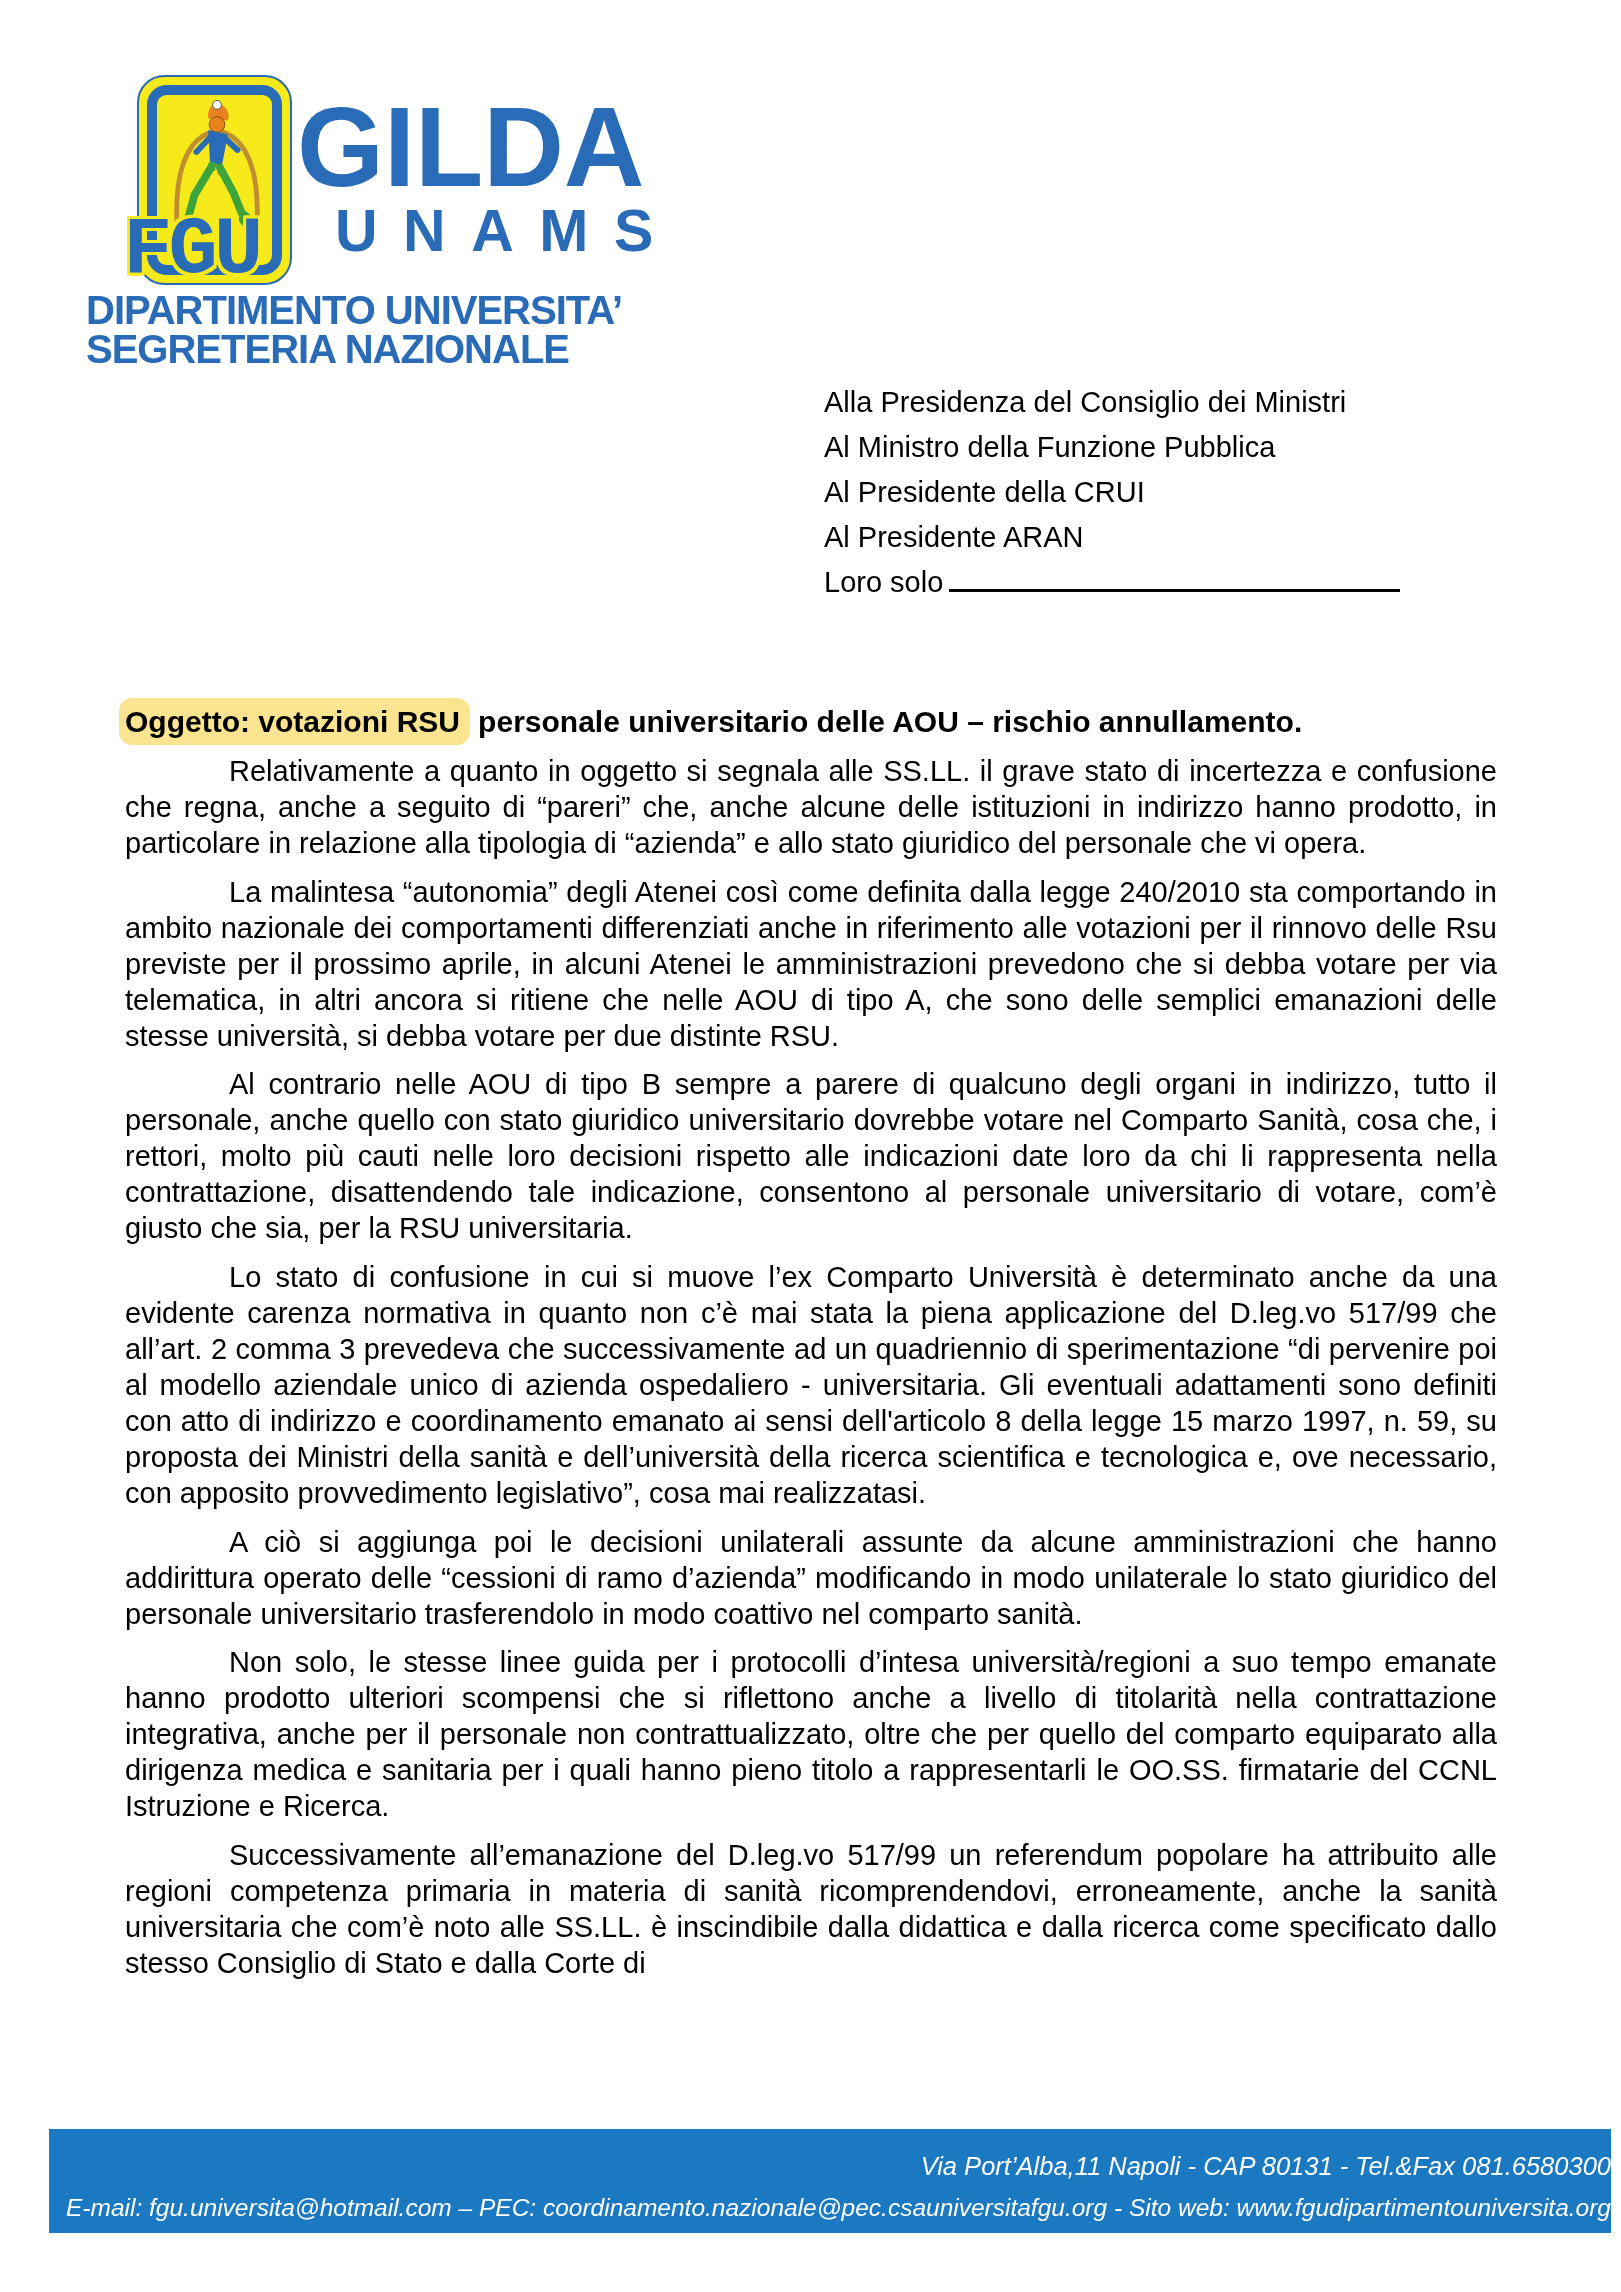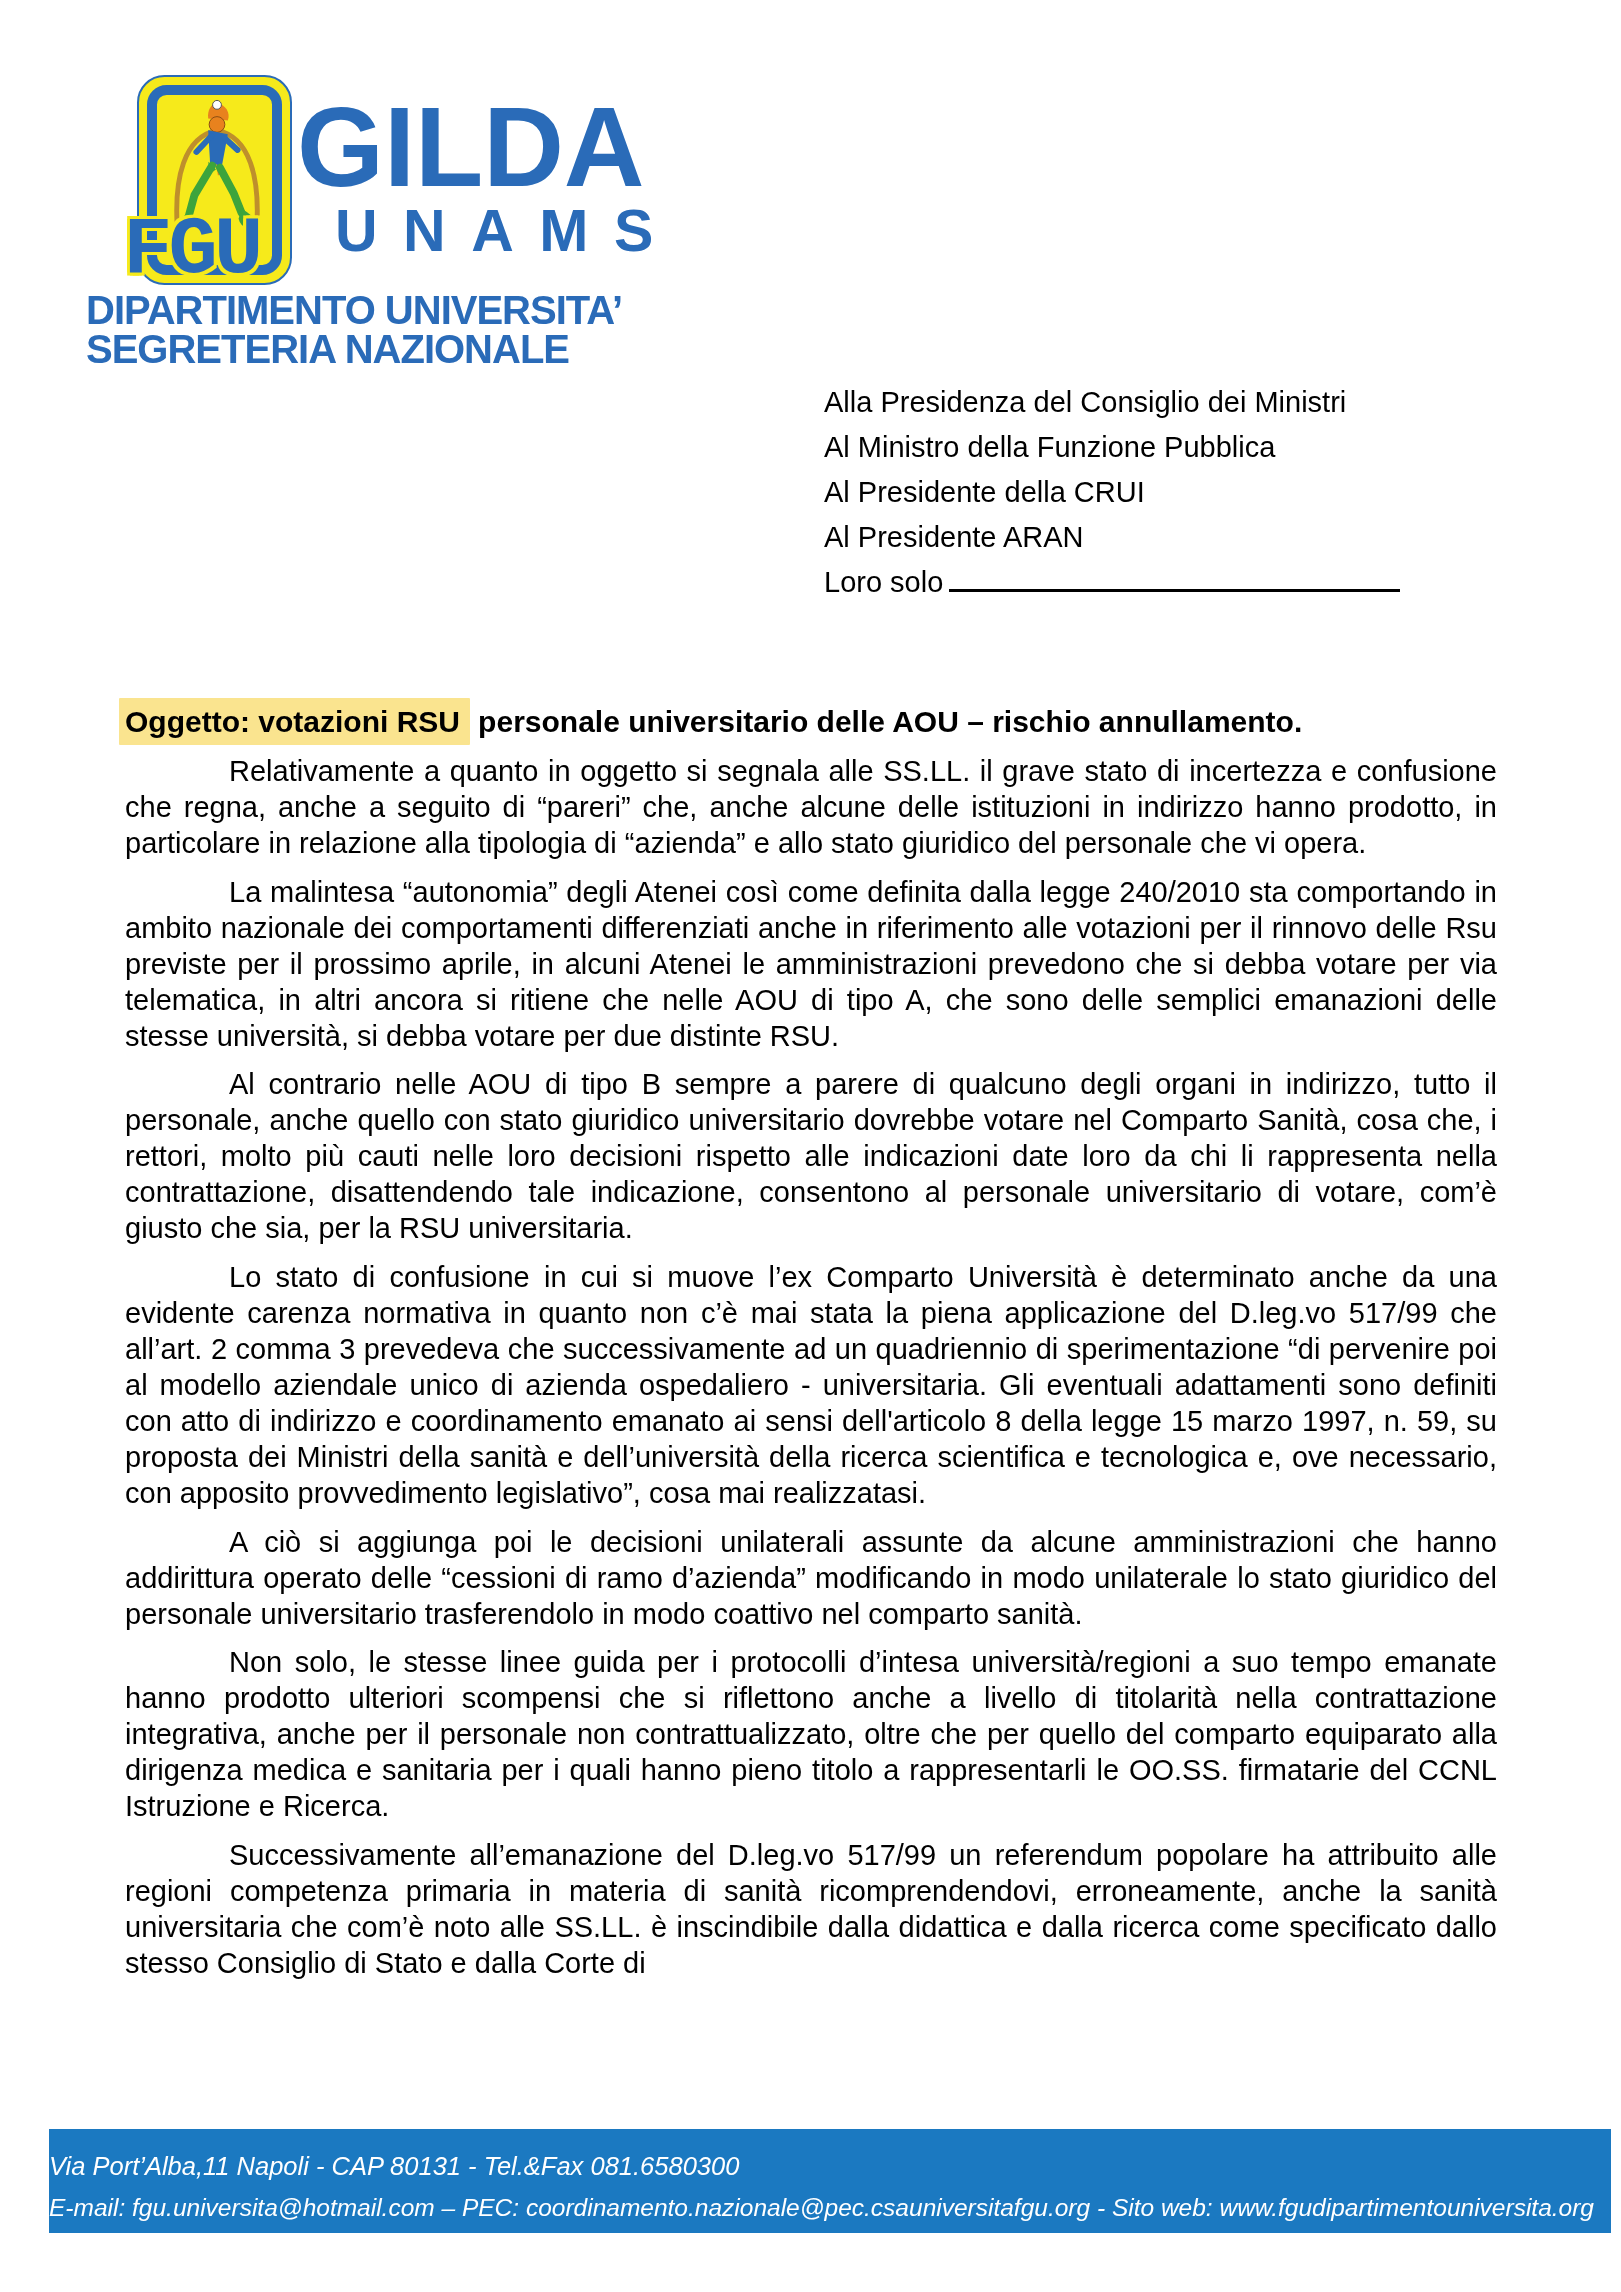--- a/index.html
+++ b/index.html
@@ -68,38 +68,38 @@
     border-bottom:3.9px solid #000; margin-left:5.9px;
   }
 
   
   .subject {
     position:absolute; left:125px; top:698px; width:1374px;
     font-size:30px; font-weight:bold; color:#000; line-height:47px;
   }
   .subject .hl {
     background:#FAE48F;
-    border-radius:1px;
+    border-radius:13px;
     padding:6.9px 9.8px 6.9px 5.9px;
     margin-left:-5.9px;
   }
 
   
   .body-text {
     position:absolute; left:125px; top:753px; width:1372px;
     font-size:29px; line-height:36px; color:#000;
     text-align:justify;
   }
   .body-text p { margin:0 0 12.7px 0; text-indent:104px; }
 
   
   .footer {
     position:absolute; left:49px; top:2129px; width:1562px; height:104px;
     background:#1B79C1;
-    color:#ffffff; font-style:italic; text-align:left;
+    color:#ffffff; font-style:italic; text-align:right;
     box-sizing:border-box; padding-top:16.7px;
   }
   .footer .f1 { font-size:25.5px; line-height:41px; }
   .footer .f2 { font-size:24.5px; line-height:41px; }
 </style>
 </head>
 <body>
 
 <div class="page">
 

